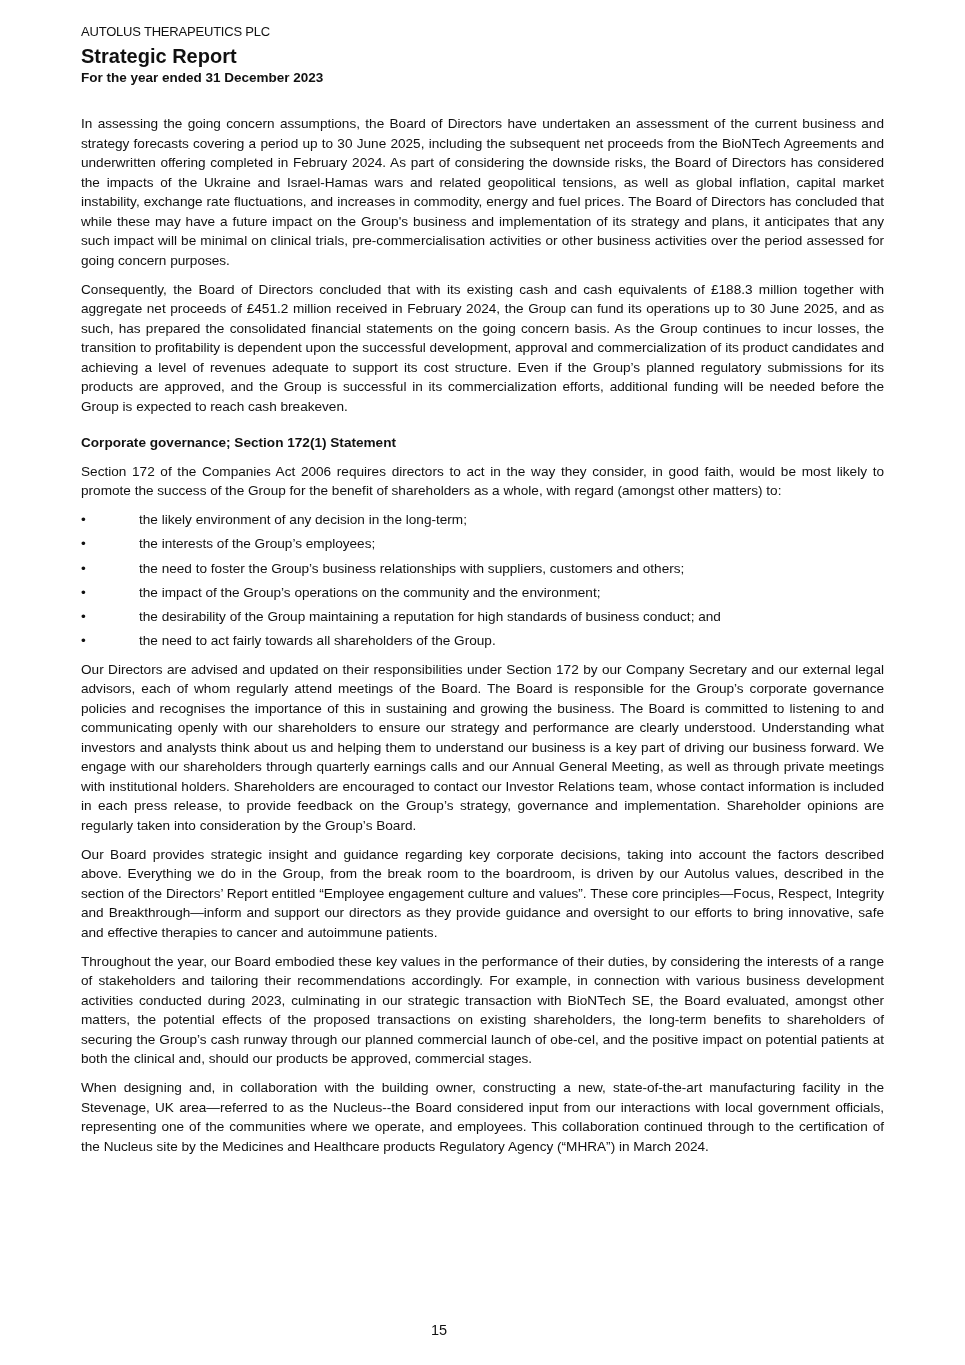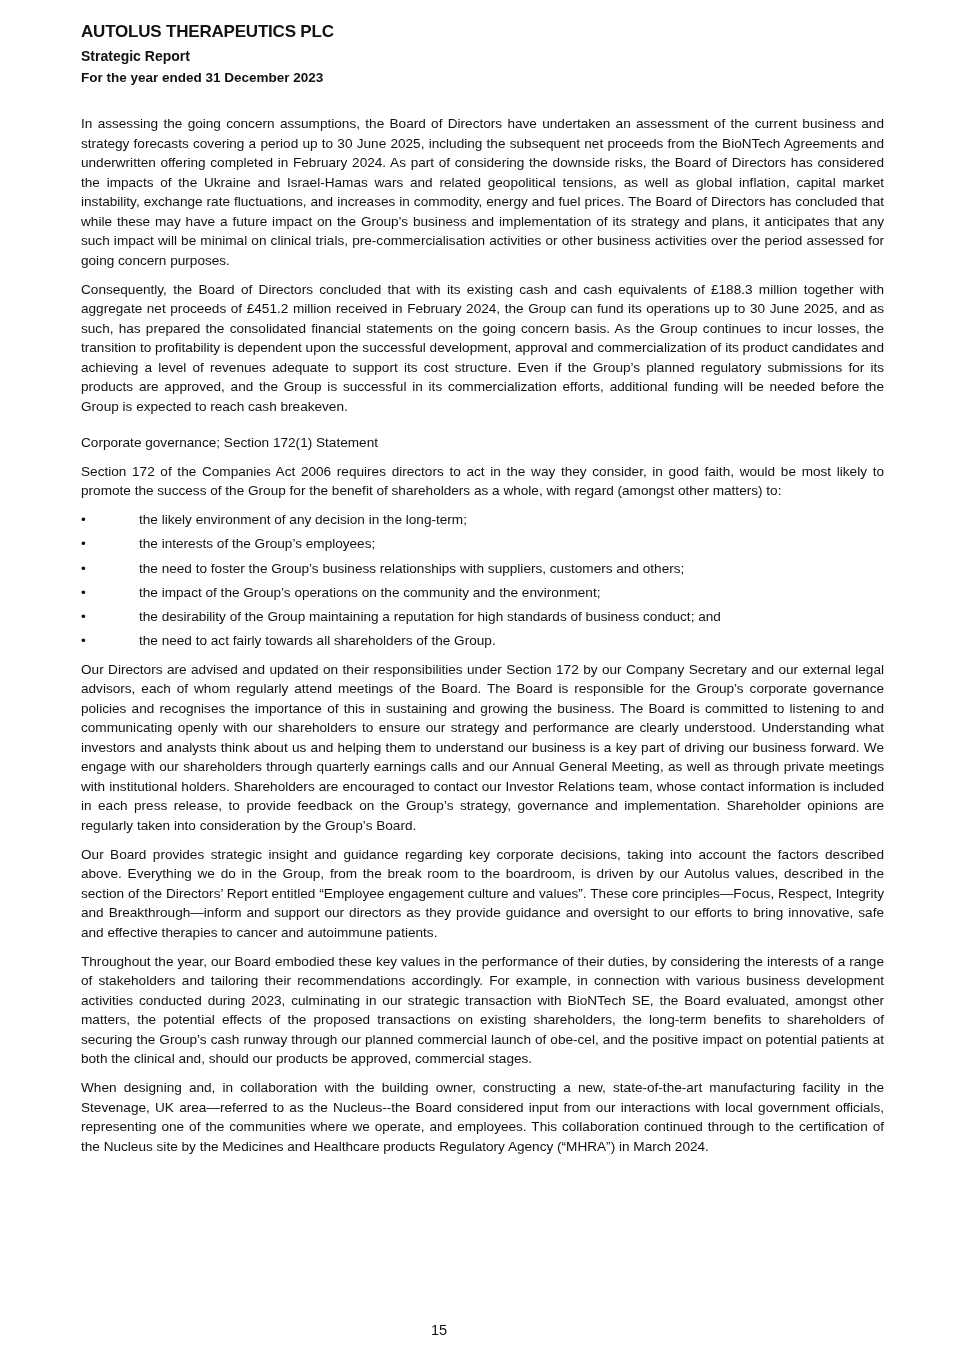--- a/index.html
+++ b/index.html
@@ -2,29 +2,29 @@
 <html><head>
 <meta charset="utf-8">
 <style>
   html, body { margin: 0; padding: 0; background: #ffffff; }
   body {
     width: 965px; height: 1365px; position: relative; overflow: hidden;
     font-family: "Liberation Sans", "DejaVu Sans", sans-serif;
     color: #111111;
   }
   .header { position: absolute; left: 81px; top: 20px; }
-  .company { font-weight: bold; font-size: 17px; line-height: 24px; letter-spacing: -0.2px; }
-  .report { font-weight: bold; font-size: 14px; line-height: 22px; margin-top: 1px; }
+  .company { font-weight: normal; font-size: 13px; line-height: 24px; letter-spacing: -0.2px; }
+  .report { font-weight: bold; font-size: 20px; line-height: 22px; margin-top: 1px; }
   .period { font-weight: bold; font-size: 13.5px; line-height: 20px; margin-top: 1px; }
   .content {
     position: absolute; left: 81px; top: 114px; width: 803px;
     font-size: 13.6px; line-height: 19.5px;
   }
   .content p { margin: 0 0 9.5px 0; text-align: justify; }
-  .heading { font-weight: normal; margin: 17px 0 9px 0 !important; text-align: center; }
+  .heading { font-weight: bold; margin: 17px 0 9px 0 !important; text-align: center; }
   ul.bullets { list-style: none; margin: 0 0 9px 0; padding: 0; }
   ul.bullets li { position: relative; padding-left: 58px; line-height: 19.5px; margin-bottom: 4.8px; }
   ul.bullets li .dot { position: absolute; left: 0; top: 0; }
   .page-num { position: absolute; top: 1322px; left: 0; width: 878px; text-align: center; font-size: 14.5px; }
 </style>
 </head>
 <body>
 
 <div class="header">
   <div class="company">AUTOLUS THERAPEUTICS PLC</div>

